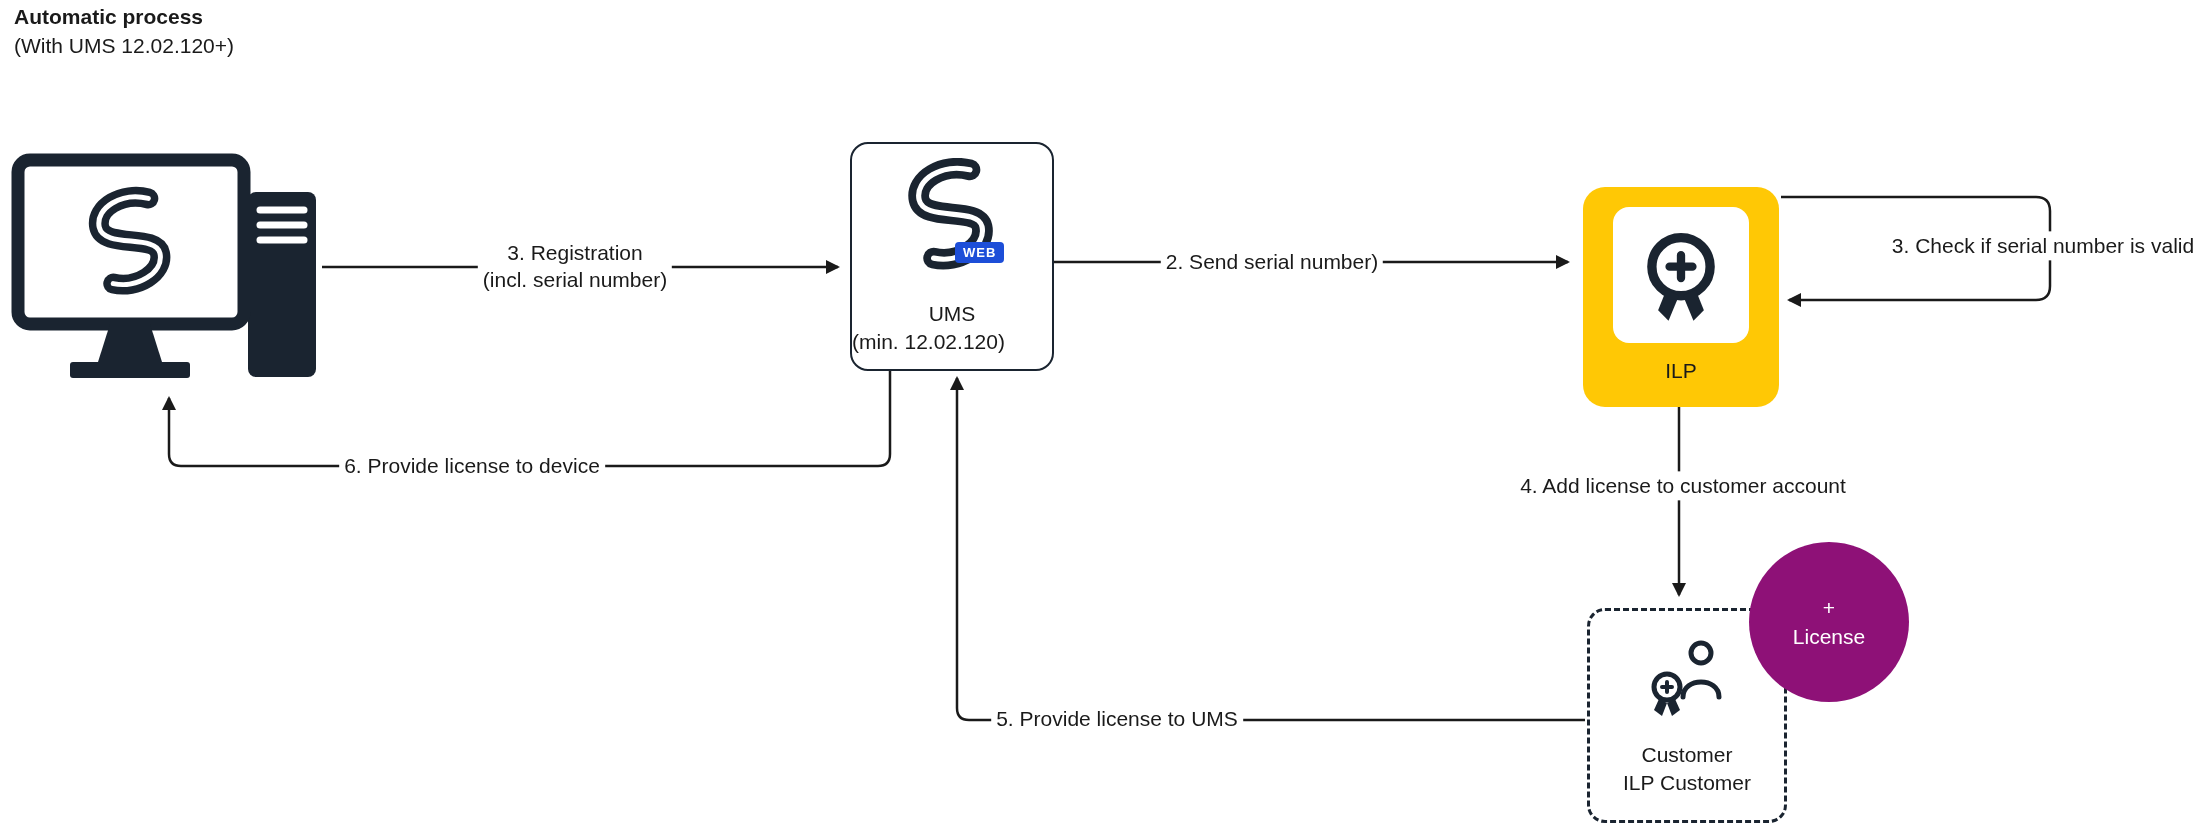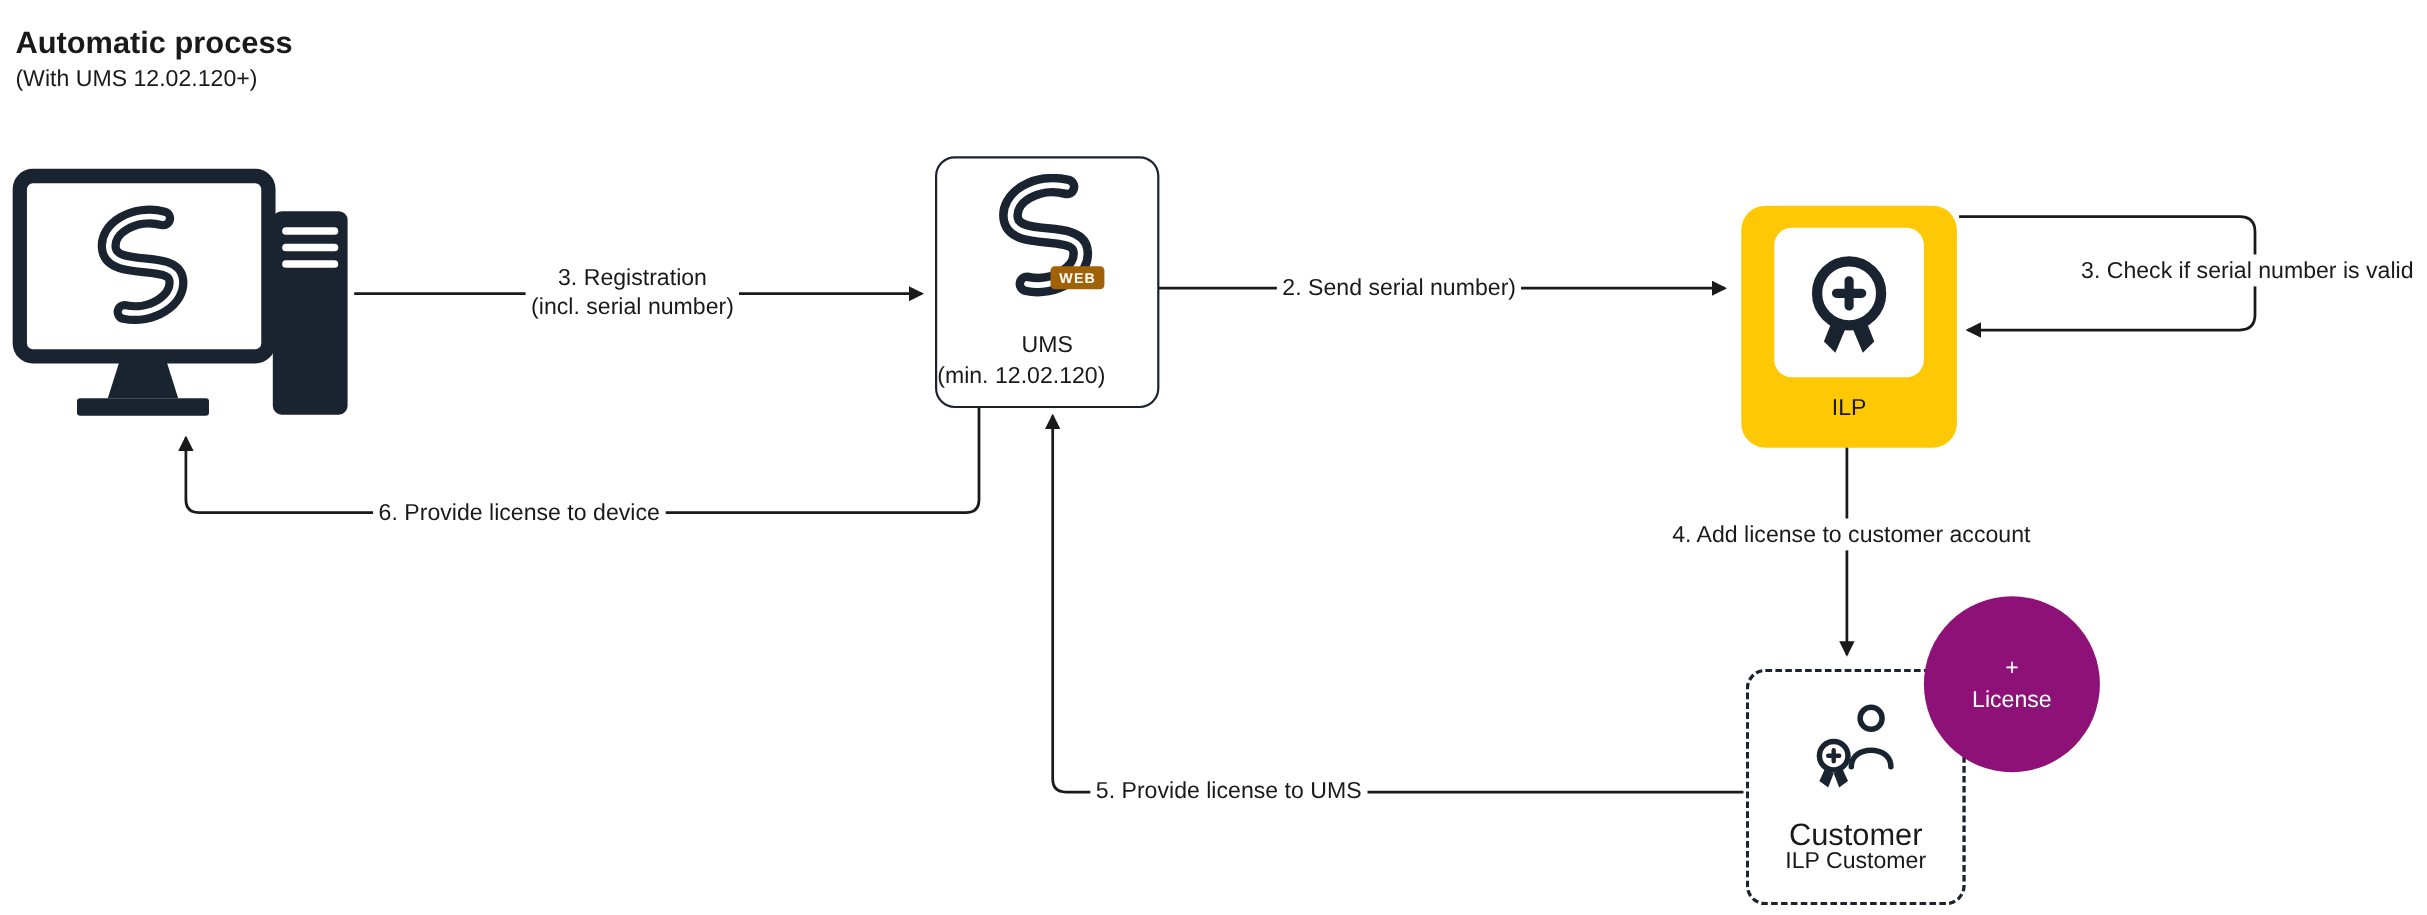--- a/index.html
+++ b/index.html
@@ -8,50 +8,50 @@
     font-family:"Liberation Sans", sans-serif;color:#1a1a1a;
   }
   .connectors{position:absolute;left:0;top:0;z-index:1;}
   .node{position:absolute;z-index:2;}
   .edge-label{
     position:absolute;z-index:3;transform:translate(-50%,-50%);
     background:#ffffff;padding:1px 5px;font-size:21px;line-height:1.3;
     text-align:center;white-space:nowrap;
   }
   .title-block{position:absolute;left:14px;top:4px;z-index:2;}
-  .title{font-weight:bold;font-size:28px;line-height:1.25;margin-top:17px;}
+  .title{font-weight:bold;font-size:21px;line-height:1.25;}
   .subtitle{font-size:21px;line-height:1.25;margin-top:3px;}
 
   .device-node{left:10px;top:152px;width:320px;height:250px;}
 
   .ums-box{
     left:850px;top:142px;width:200px;height:225px;background:#ffffff;
     border:2.5px solid #1a2430;border-radius:18px;
   }
   .ums-icon-wrap{position:absolute;left:50%;top:14px;transform:translateX(-50%);}
   .web-badge{
-    position:absolute;left:103px;top:98px;background:#a16207;color:#ffffff;
+    position:absolute;left:103px;top:98px;background:#1d4ed8;color:#ffffff;
     font-size:13px;font-weight:bold;letter-spacing:1px;padding:3px 8px;border-radius:4px;
   }
   .ums-line1{position:absolute;top:158px;left:0;width:100%;text-align:center;font-size:21px;}
   .ums-line2{position:absolute;top:186px;left:0;width:100%;font-size:21px;}
 
   .ilp-box{left:1583px;top:142px;width:196px;height:220px;background:#ffc805;border-radius:22px;margin-top:45px;}
   .ilp-inner{
     position:absolute;left:30px;top:20px;width:136px;height:136px;background:#ffffff;border-radius:16px;
     display:flex;align-items:center;justify-content:center;
   }
   .ilp-label{position:absolute;top:172px;left:0;width:100%;text-align:center;font-size:21px;color:#1a1a1a;}
 
   .customer-box{
     left:1587px;top:608px;width:200px;height:215px;background:#ffffff;
     border:3px dashed #1a2430;border-radius:18px;box-sizing:border-box;
   }
   .customer-icon-wrap{position:absolute;left:50%;top:26px;transform:translateX(-50%);}
-  .customer-line1{position:absolute;top:132px;left:0;width:100%;text-align:center;font-size:28px;}
+  .customer-line1{position:absolute;top:132px;left:0;width:100%;text-align:center;font-size:21px;}
   .customer-line2{position:absolute;top:160px;left:0;width:100%;text-align:center;font-size:21px;}
 
   .license-circle{
     left:1749px;top:542px;width:160px;height:160px;border-radius:50%;background:#8e1177;
     z-index:4;display:flex;flex-direction:column;align-items:center;justify-content:center;
     color:#ffffff;font-size:21px;line-height:1.4;
   }
 </style>
 </head>
 <body>

